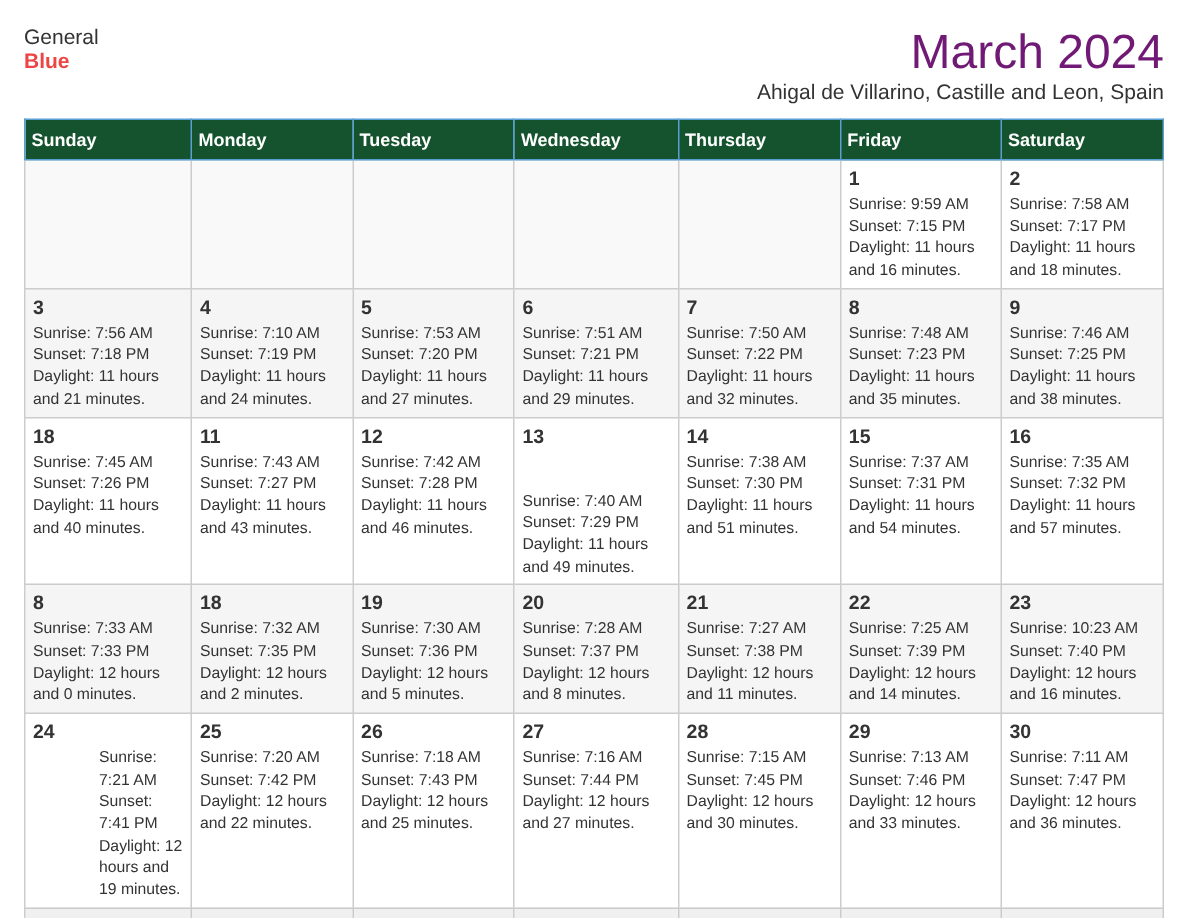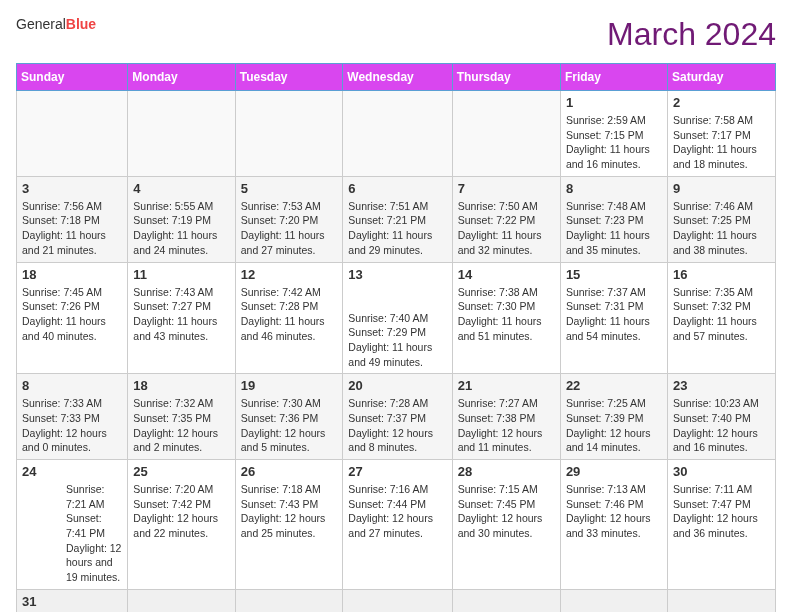--- a/index.html
+++ b/index.html
@@ -32,21 +32,21 @@
     .location-title {
       font-size: 14px;
       color: #333;
     }
     .calendar-table {
       width: 100%;
       border-collapse: collapse;
       font-size: 11px;
     }
     .calendar-table thead tr {
-      background-color: #d946ef;
+      background-color: #14532d;
       color: #fff;
     }
     .calendar-table thead th {
       padding: 6px 4px;
       text-align: left;
       font-size: 12px;
       font-weight: bold;
       border: 1px solid #5a9fd4;
     }
     .calendar-table tbody tr {
@@ -83,29 +83,30 @@
     tbody tr:nth-child(even) {
       background: #f5f5f5;
     }
   </style>
 </head>
 <body>
 
 <div class="header-area">
   <div class="logo">
     <div style="display:flex;flex-direction:row;align-items:center;gap:0;">
-      <div style="display:flex;flex-direction:row;line-height:1.15;margin-right:4px;">
+      <div style="display:flex;flex-direction:column;line-height:1.15;margin-right:4px;">
         <span style="font-size:14px;color:#333;font-weight:normal;">General</span>
         <span style="font-size:14px;color:#ef4444;font-weight:bold;">Blue</span>
       </div>
 
     </div>
   </div>
   <div class="title-area">
     <div class="month-title">March 2024</div>
+    <div class="location-title">Ahigal de Villarino, Castille and Leon, Spain</div>
   </div>
 </div>
 
 <table class="calendar-table">
   <thead>
     <tr>
     <th>Sunday</th>
         <th>Monday</th>
         <th>Tuesday</th>
         <th>Wednesday</th>
@@ -116,41 +117,41 @@
   </thead>
   <tbody id="calendar-body">
   <tr>
         <td class="empty-cell"></td>
         <td class="empty-cell"></td>
         <td class="empty-cell"></td>
         <td class="empty-cell"></td>
         <td class="empty-cell"></td>
         <td>
           <span class="day-number">1</span>
-          <div class="day-info" style="white-space: pre-line;">Sunrise: 2:59 AM
+          <div class="day-info" style="white-space: pre-line;">Sunrise: 9:59 AM
 Sunset: 7:15 PM
 Daylight: 11 hours and 16 minutes.</div>
         </td>
         <td>
           <span class="day-number">2</span>
           <div class="day-info" style="white-space: pre-line;">Sunrise: 7:58 AM
 Sunset: 7:17 PM
 Daylight: 11 hours and 18 minutes.</div>
         </td>
       </tr>
       <tr>
         <td>
           <span class="day-number">3</span>
           <div class="day-info" style="white-space: pre-line;">Sunrise: 7:56 AM
 Sunset: 7:18 PM
 Daylight: 11 hours and 21 minutes.</div>
         </td>
         <td>
           <span class="day-number">4</span>
-          <div class="day-info" style="white-space: pre-line;">Sunrise: 5:55 AM
+          <div class="day-info" style="white-space: pre-line;">Sunrise: 7:10 AM
 Sunset: 7:19 PM
 Daylight: 11 hours and 24 minutes.</div>
         </td>
         <td>
           <span class="day-number">5</span>
           <div class="day-info" style="white-space: pre-line;">Sunrise: 7:53 AM
 Sunset: 7:20 PM
 Daylight: 11 hours and 27 minutes.</div>
         </td>
         <td>

